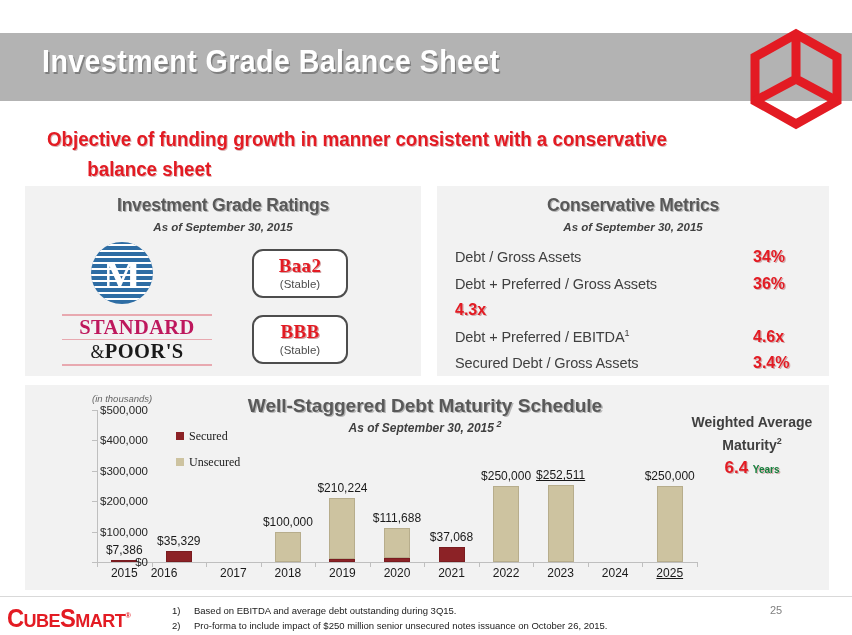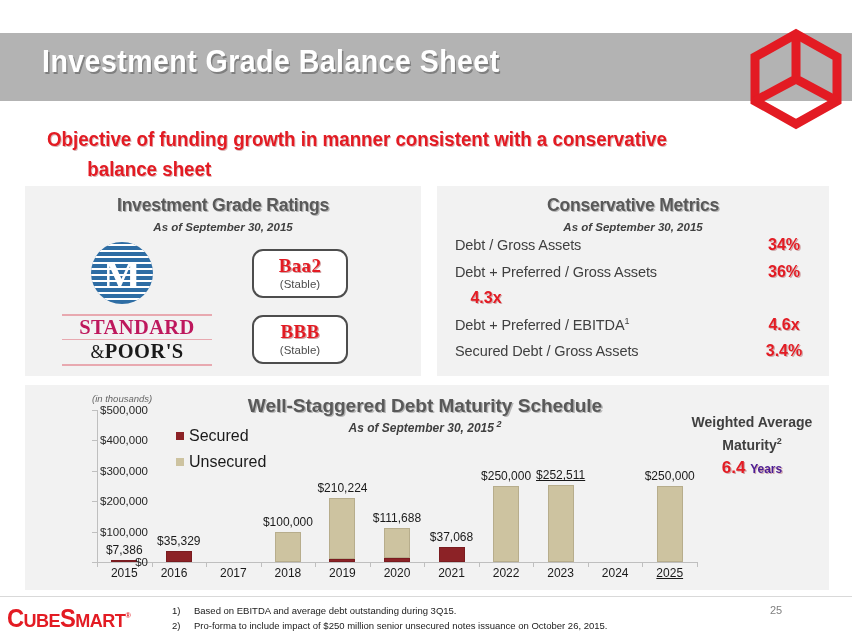--- a/index.html
+++ b/index.html
@@ -76,22 +76,23 @@
     text-shadow: 1.2px 1.2px 0 rgba(140,30,35,.4);
   }
   .rating-outlook { font-size: 11.5px; color: #4d4d4d; line-height: 15px; margin-top: 1px; }
 
   
   .metrics-list { position: absolute; left: 455px; top: 236px; width: 360px; }
   .metric-row { display: flex; align-items: baseline; height: 26.5px; }
   .metric-label { flex: 1; font-size: 14.5px; color: #404040; letter-spacing: -.1px; }
   .metric-label sup { font-size: 9px; }
   .metric-value {
-    width: 62px; text-align: center; font-size: 16px; font-weight: bold; color: #e31b23;
+    width: 62px; text-align: left; font-size: 16px; font-weight: bold; color: #e31b23;
     text-shadow: 1.2px 1.2px 0 rgba(150,40,45,.35);
+    margin-top: 12px;
   }
 
   
   #chart-title {
     position: absolute; left: 190px; top: 395px; width: 470px; text-align: center;
     font-size: 19px; font-weight: bold; color: #595959;
     text-shadow: 1.3px 1.3px 0 rgba(170,170,170,.85);
   }
   #chart-sub {
     position: absolute; left: 190px; top: 419px; width: 470px; text-align: center;
@@ -121,32 +122,32 @@
   }
   .xtick-label {
     position: absolute; top: 566px; text-align: center; font-size: 12px; color: #1a1a1a;
     transform: translateX(-50%);
   }
   .xtick-sep { position: absolute; top: 562px; width: 1px; height: 5px; background: #bfbfbf; }
 
   .legend { position: absolute; left: 176px; top: 427px; }
   .legend-row { display: flex; align-items: center; height: 18px; margin-bottom: 8px; }
   .legend-swatch { width: 8px; height: 8px; margin-right: 5px; }
-  .legend-text { font-size: 16px; color: #1a1a1a; }
+  .legend-text { font-size: 12px; color: #1a1a1a; font-family: Liberation Serif, serif; }
 
   #wam {
     position: absolute; left: 672px; top: 413px; width: 160px; text-align: center;
   }
   #wam .wam-title { font-size: 14px; font-weight: bold; color: #404040; line-height: 19px; }
   #wam .wam-title sup { font-size: 9px; }
   #wam .wam-value {
     font-size: 17px; font-weight: bold; color: #e31b23; margin-top: 3px;
     text-shadow: 1.2px 1.2px 0 rgba(150,40,45,.35);
   }
-  #wam .wam-unit { font-size: 12px; font-weight: bold; color: #4c1d95; }
+  #wam .wam-unit { font-size: 10px; font-weight: bold; color: #15803d; }
 
   
   .footer-rule { position: absolute; left: 0; top: 596px; width: 852px; height: 1px; background: #d9d9d9; }
   #cubesmart-wordmark {
     position: absolute; left: 7px; top: 604px;
     font-size: 25px; font-weight: bold; color: #e31b23; letter-spacing: -.6px;
     font-family: "Liberation Sans Narrow","Liberation Sans", sans-serif;
     transform: scaleX(.95); transform-origin: left top; white-space: nowrap;
   }
   #cubesmart-wordmark .sm { font-size: 19px; }
@@ -295,21 +296,21 @@
       <div class="ytick-label" style="top: 470.8px;">$300,000</div>
       <div class="ytick-mark" style="top: 470.8px;"></div>
       <div class="ytick-label" style="top: 440.4px;">$400,000</div>
       <div class="ytick-mark" style="top: 440.4px;"></div>
       <div class="ytick-label" style="top: 410px;">$500,000</div>
       <div class="ytick-mark" style="top: 410px;"></div>
       <div class="bar-label" style="left: 124.273px; top: 542.755px;">$7,386</div>
       <div class="xtick-label" style="left: 124.273px;">2015</div>
       <div class="xtick-sep" style="left: 97px;"></div>
       <div class="bar-label" style="left: 178.818px; top: 534.26px;">$35,329</div>
-      <div class="xtick-label" style="left: 174px; text-align: center;">2016</div>
+      <div class="xtick-label" style="left: 164px; text-align: center;">2016</div>
       <div class="xtick-sep" style="left: 151.545px;"></div>
       <div class="xtick-label" style="left: 233.364px;">2017</div>
       <div class="xtick-sep" style="left: 206.091px;"></div>
       <div class="bar-label" style="left: 287.909px; top: 514.6px;">$100,000</div>
       <div class="xtick-label" style="left: 287.909px;">2018</div>
       <div class="xtick-sep" style="left: 260.636px;"></div>
       <div class="bar-label" style="left: 342.455px; top: 481.092px;">$210,224</div>
       <div class="xtick-label" style="left: 342.455px;">2019</div>
       <div class="xtick-sep" style="left: 315.182px;"></div>
       <div class="bar-label" style="left: 397px; top: 511.047px;">$111,688</div>

